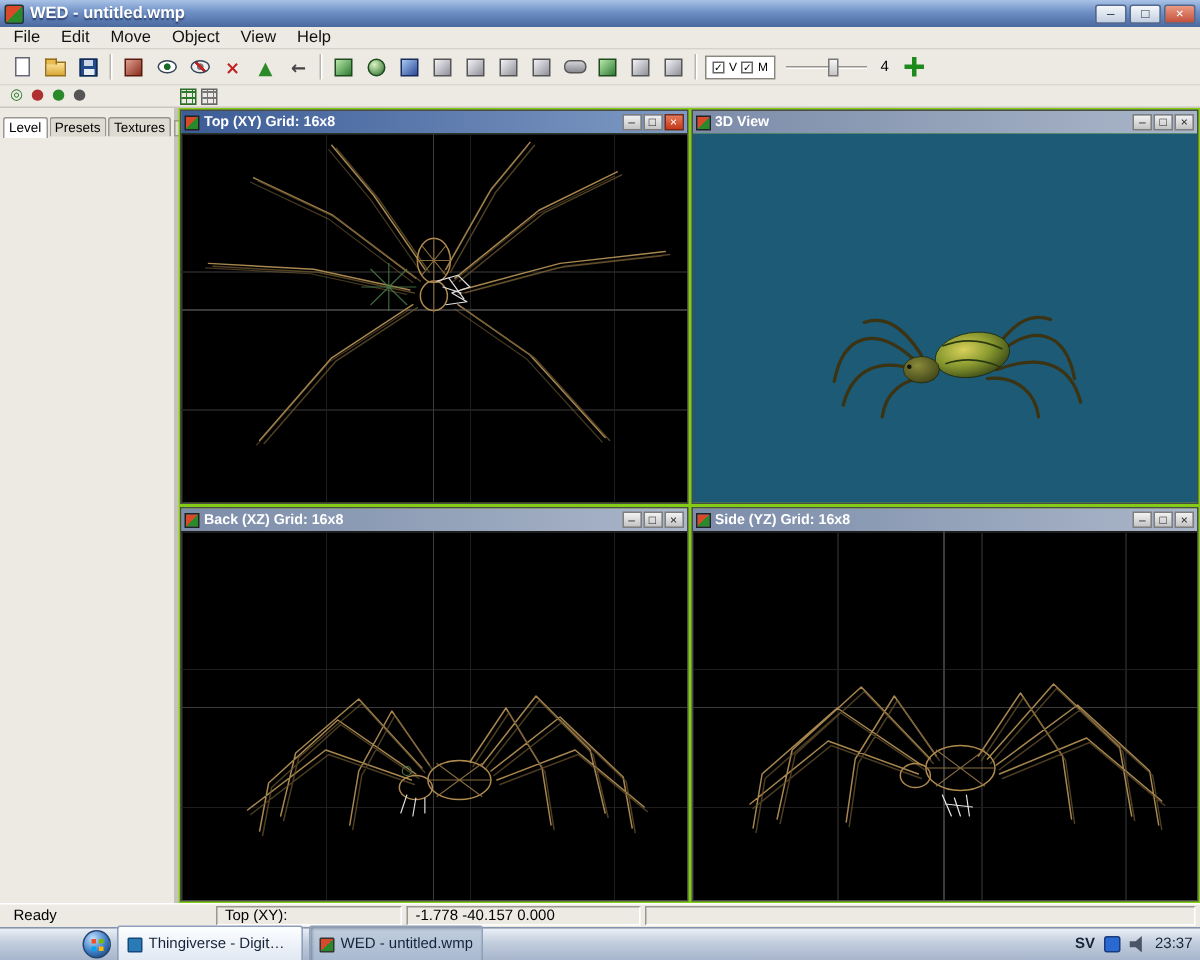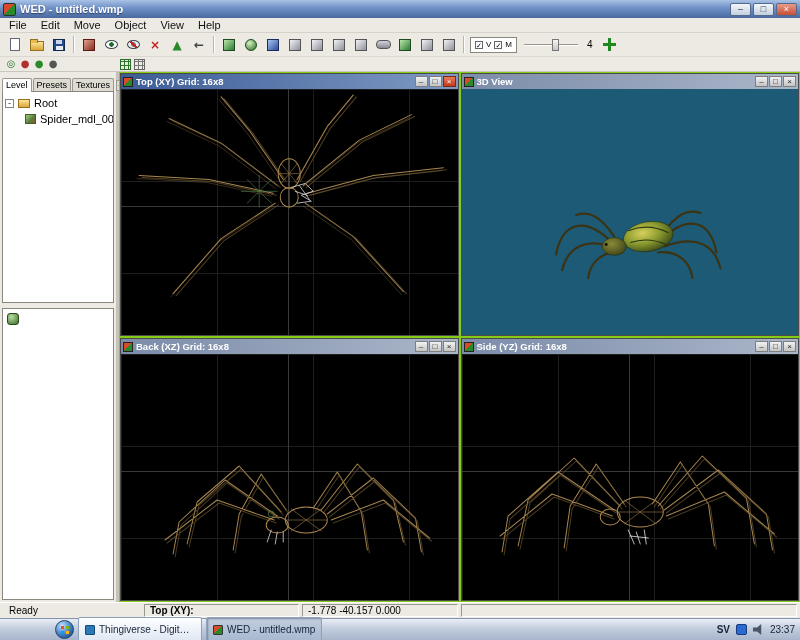--- a/index.html
+++ b/index.html
@@ -65,21 +65,21 @@
     height:16px;padding:0 4px;font-size:8px;margin-left:2px;}
   .cb{width:8px;height:8px;border:1px solid #666;background:#fff;font-size:7px;line-height:7px;text-align:center;display:inline-block;}
   .slider{width:58px;height:16px;position:relative;margin:0 5px;flex:none;}
   .slider .track{position:absolute;left:2px;right:2px;top:7px;height:2px;background:#98948c;border-bottom:1px solid #fff;}
   .slider .thumb{position:absolute;left:30px;top:2px;width:7px;height:12px;border:1px solid #777;
     background:linear-gradient(#f6f6f6,#c6c6c6);}
   .zoomval{font-size:10px;margin:0 6px 0 2px;}
 
   
   .main{flex:1;display:flex;min-height:0;background:#d4d0c8;}
-  .left-panel{width:119px;flex:none;background:#eceae3;display:flex;flex-direction:column;
+  .left-panel{width:119px;flex:none;background:#eceae3;display:flex;
     padding:3px 2px 2px 2px;border-right:3px solid #c5c2ba;}
   .tabs{display:flex;align-items:flex-end;height:16px;flex:none;}
   .tab{font-size:9px;padding:1px 3px 1px 3px;border:1px solid #9a978e;border-bottom:none;
     background:#dedbd2;border-radius:2px 2px 0 0;margin-right:1px;white-space:nowrap;}
   .tab.active{background:#fff;position:relative;top:1px;padding-bottom:2px;}
   .tab-scroll{width:11px;height:11px;border:1px solid #9a978e;background:#dedbd2;font-size:6px;
     line-height:9px;text-align:center;margin-left:1px;color:#333;}
   .tree{height:212px;flex:none;background:#fff;border:1px solid #8a877e;font-size:11px;padding:3px 2px;overflow:hidden;}
   .tree-row{display:flex;align-items:center;height:16px;gap:4px;white-space:nowrap;}
   .expander{width:9px;height:9px;flex:none;border:1px solid #848484;background:#fff;font-size:9px;
@@ -116,21 +116,21 @@
   .canvas-3d{background:#1d5a75;}
   .vp-canvas svg{position:absolute;inset:0;width:100%;height:100%;}
 
   
   .statusbar{height:16px;flex:none;background:#eceae3;display:flex;align-items:center;gap:3px;
     padding:1px 3px;font-size:10px;border-top:1px solid #fff;}
   .pane{height:13px;line-height:11px;padding:0 5px;border:1px solid;border-color:#9a978e #fff #fff #9a978e;
     white-space:nowrap;overflow:hidden;flex:none;}
   .pane.ready{width:138px;border-color:transparent;}
   .pane.mode{width:160px;}
-  .pane.view{width:155px;font-weight:bold;}
+  .pane.view{width:124px;}
   .pane.coords{width:156px;}
   .pane.fill{flex:1;}
 
   
   .taskbar{height:22px;flex:none;display:flex;align-items:center;gap:4px;padding:0 5px;
     background:linear-gradient(#eaeff6,#c2cddd 45%,#a7b5cc);border-top:1px solid #8494ae;}
   .start-orb{width:19px;height:19px;flex:none;border-radius:50%;margin-left:50px;position:relative;
     border:1px solid #24456f;background:radial-gradient(circle at 35% 28%,#c2e0ff,#3c7cc2 55%,#143460);
     display:flex;align-items:center;justify-content:center;}
   .orb-flag{width:8px;height:8px;

